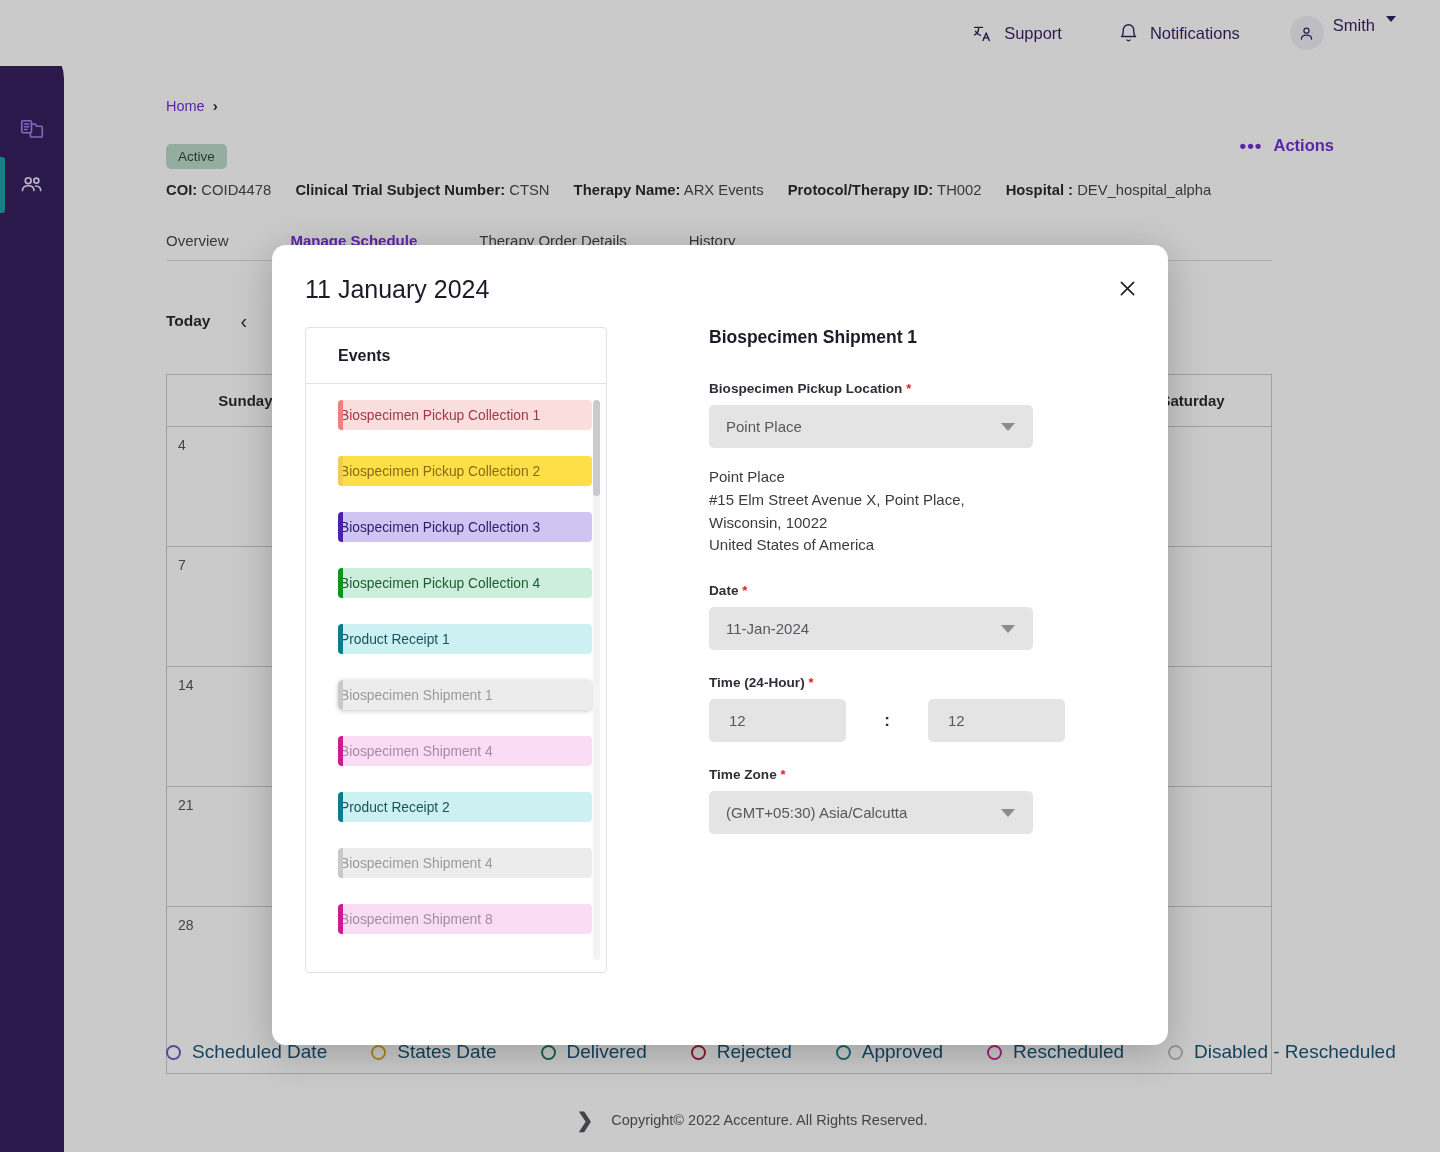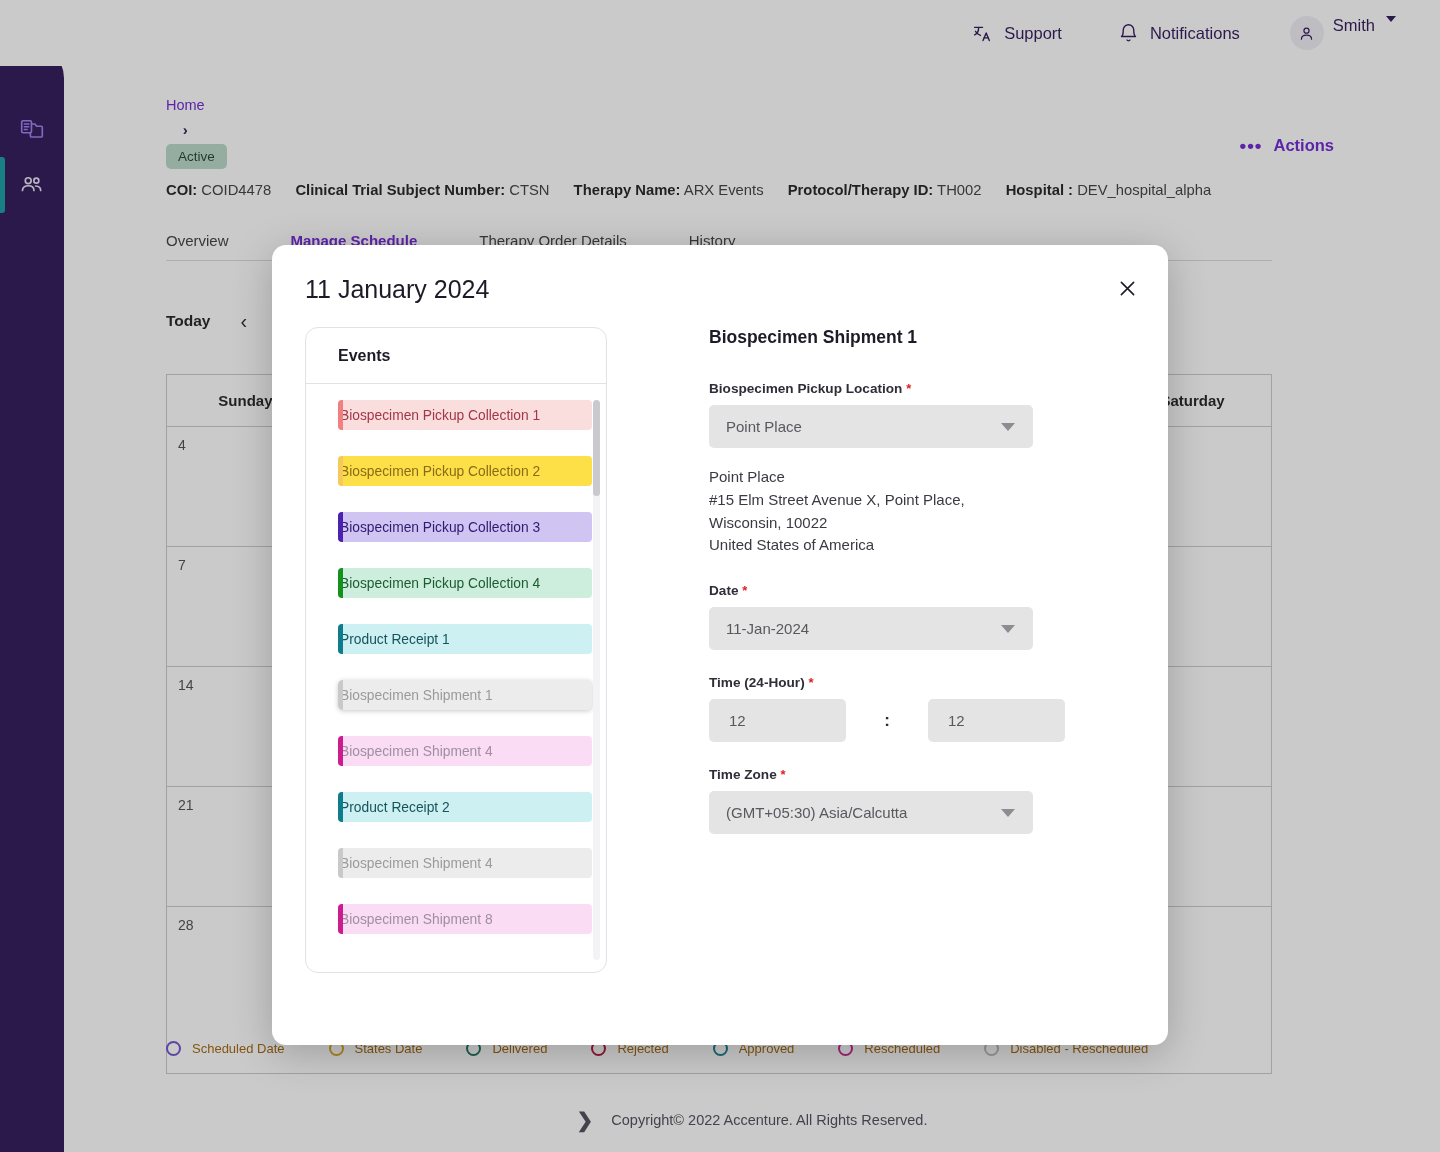--- a/index.html
+++ b/index.html
@@ -61,21 +61,21 @@
     background: #efeef3;
     display: flex; align-items: center; justify-content: center;
   }
   .tb-user { display: flex; align-items: flex-start; gap: 9px; margin-left: 50px; cursor: pointer; }
   .tb-user .name { color: #2b1156; font-size: 16.5px; }
   .chev-down { width: 0; height: 0; border-left: 5.5px solid transparent; border-right: 5.5px solid transparent; border-top: 6.5px solid #2b1156; margin-left: 2px; }
 
   
   .content { position: absolute; left: 64px; top: 66px; width: 1376px; height: 1086px; }
 
-  .breadcrumb { position: absolute; left: 102px; top: 31px; display: flex; align-items: center; gap: 8px; flex-direction: column; }
+  .breadcrumb { position: absolute; left: 102px; top: 31px; display: flex; align-items: center; gap: 8px; }
   .breadcrumb .crumb { color: #6c1fd4; font-size: 14.5px; cursor: pointer; }
   .crumb-chev { font-size: 15px; color: #2b1156; font-weight: bold; }
 
   .status-badge {
     position: absolute; left: 102px; top: 78px;
     background: #b8d8c8; color: #1d3b2a;
     font-size: 13.5px; padding: 5px 12px; border-radius: 5px;
   }
 
   .actions-btn {
@@ -126,21 +126,21 @@
   .cal-cell:last-child { border-right: none; }
   .cal-num { font-size: 14px; color: #4a4a4a; }
 
   
   .legend {
     position: absolute; left: 102px; top: 975px;
     display: flex; align-items: center;
   }
   .lg-item { display: flex; align-items: center; gap: 11px; margin-right: 44px; }
   .lg-dot { width: 15px; height: 15px; border-radius: 50%; border: 2px solid #000; background: transparent; }
-  .lg-label { font-size: 13px; color: #a16207; white-space: nowrap; }
+  .lg-label { font-size: 19px; color: #0c4a6e; white-space: nowrap; }
 
   
   .footer {
     position: absolute; left: 0; top: 1042px; width: 1376px;
     display: flex; align-items: center; justify-content: center; gap: 18px;
   }
   .footer .arrow { font-size: 20px; font-weight: 700; color: #4a4a55; }
   .footer .txt { font-size: 14.5px; color: #4a4a55; }
 
   
@@ -160,21 +160,21 @@
     position: absolute; right: 26px; top: 30px;
     width: 30px; height: 30px;
     display: flex; align-items: center; justify-content: center;
     cursor: pointer;
   }
 
   .events-panel {
     position: absolute; left: 33px; top: 82px;
     width: 302px; height: 646px;
     border: 1px solid #e2e2e6;
-    border-radius: 13px;
+    border-radius: 4px;
     background: #fff;
     overflow: hidden;
   }
   .events-head {
     height: 56px; border-bottom: 1px solid #e2e2e6;
     display: flex; align-items: center; padding-left: 32px;
     font-size: 16px; font-weight: 700; color: #1c1c28;
   }
   .events-list {
     position: relative;

